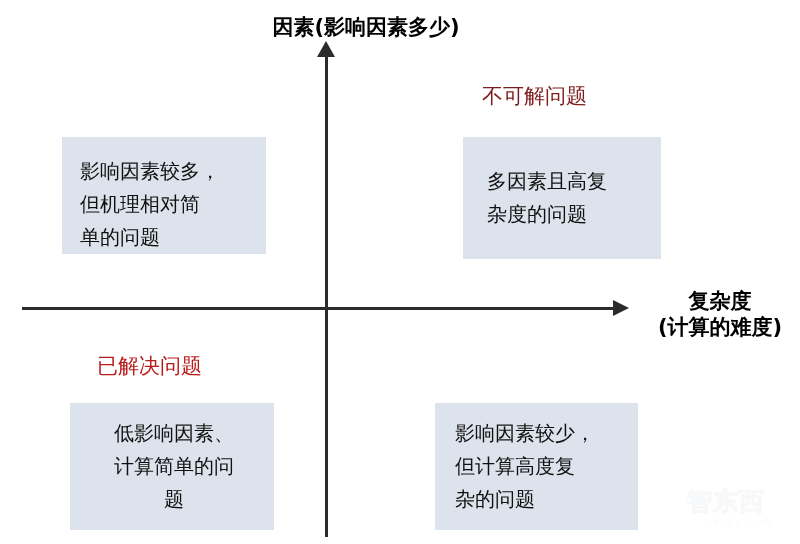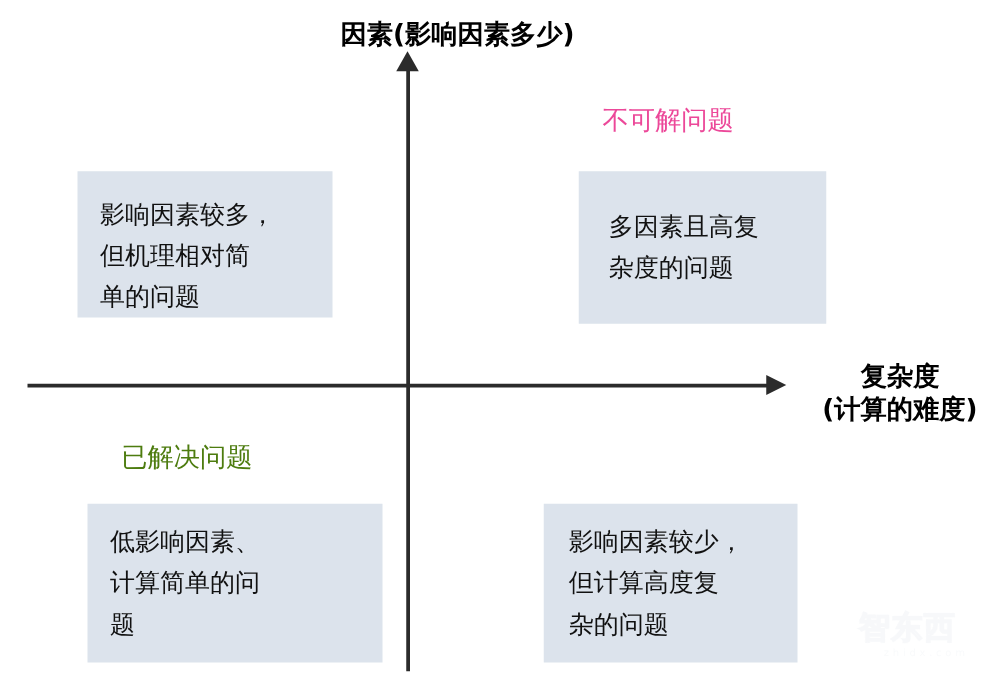--- a/index.html
+++ b/index.html
@@ -86,26 +86,26 @@
   .quadrant-label {
     position: absolute;
     font-size: 21px;
     line-height: 26px;
     font-weight: normal;
     white-space: nowrap;
   }
   #label-unsolvable {
     left: 482px;
     top: 83px;
-    color: #ec4899;
+    color: #7f1d1d;
   }
   #label-solved {
     left: 97px;
     top: 353px;
-    color: #4d7c0f;
+    color: #b91c1c;
   }
 
   
   .quadrant-box {
     position: absolute;
     background: #dce3ec;
     color: #111111;
     font-size: 20px;
     line-height: 33px;
     box-sizing: border-box;
@@ -113,21 +113,21 @@
     display: flex;
     align-items: center;
   }
   .quadrant-box .box-text {
     display: block;
     width: 100%;
   }
 
   #box-q2 { left: 62px;  top: 137px; width: 204px; height: 117px; padding: 0 0 0 18px; align-items: flex-end; }
   #box-q1 { left: 435px; top: 137px; width: 198px; height: 122px; padding: 0 0 0 24px; margin-left: 28px; }
-  #box-q3 { left: 70px;  top: 403px; width: 236px; height: 127px; padding: 0 0 0 18px; }
+  #box-q3 { left: 70px;  top: 403px; width: 204px; height: 127px; padding: 0 0 0 4px; text-align: center; }
   #box-q4 { left: 435px; top: 403px; width: 203px; height: 127px; padding: 0 0 0 20px; justify-content: flex-end; }
 
   
   #watermark {
     position: absolute;
     left: 687px;
     top: 487px;
     width: 108px;
     height: 50px;
     opacity: 0.55;

